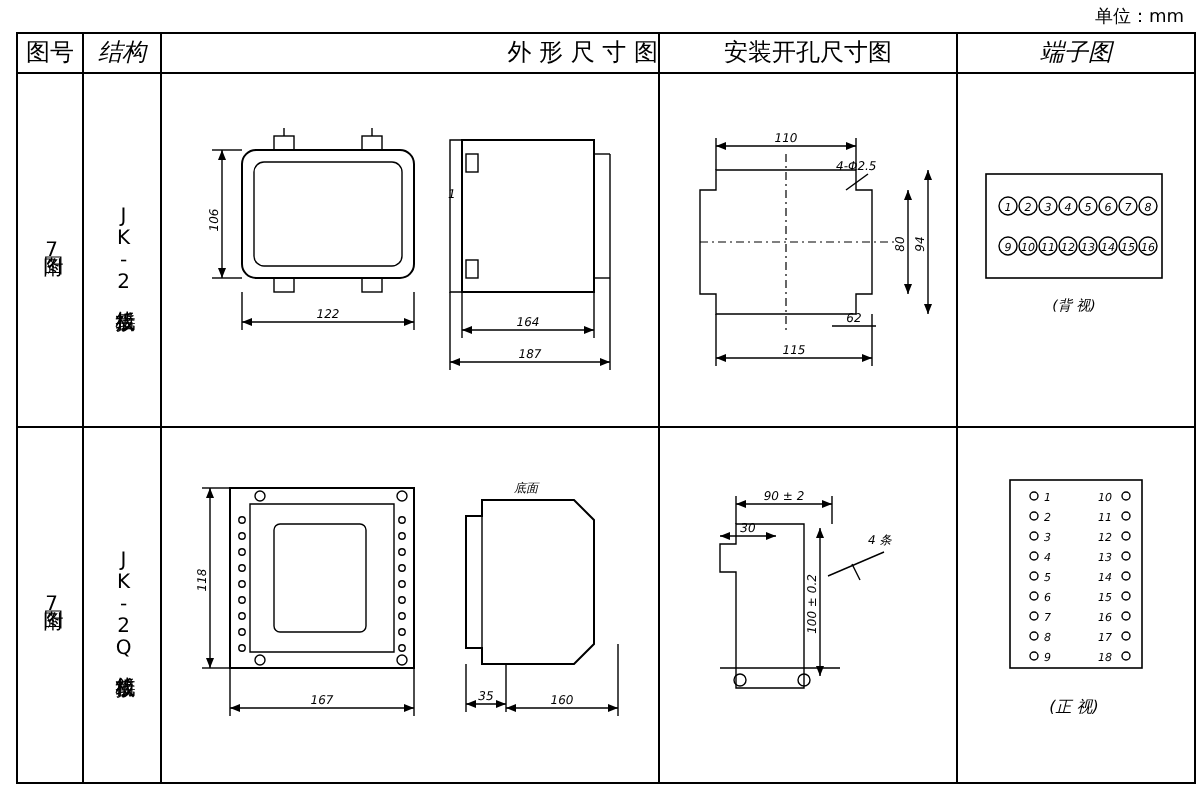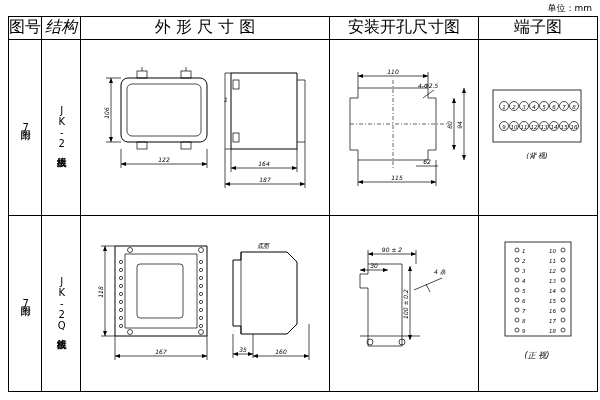--- a/index.html
+++ b/index.html
@@ -1,26 +1,26 @@
 <!DOCTYPE html>
 <html><head>
 <meta charset="utf-8">
 <style>
   html,body{margin:0;padding:0;background:#fff;}
   body{width:600px;height:400px;overflow:hidden;font-family:"DejaVu Sans","Liberation Sans",sans-serif;color:#000;}
   .page{position:relative;width:600px;height:400px;}
   .unit{position:absolute;right:8px;top:2px;font-size:9px;}
   table.main{position:absolute;left:8px;top:16px;width:584px;height:376px;border-collapse:collapse;table-layout:fixed;}
   table.main td,table.main th{border:1px solid #000;padding:0;font-weight:normal;}
-  .hdr{height:18px;font-size:16px;text-align:center;vertical-align:middle;}
+  .hdr{height:18px;font-size:12px;text-align:center;vertical-align:middle;}
   .c1{width:32px;}
   .c2{width:38px;font-style:italic;}
-  .c3{width:248px;}
+  .c3{width:248px;text-align:right;}
   .c4{width:148px;}
-  .c5{width:118px;}
+  .c5{width:118px;font-style:italic;}
   .vcell{font-size:10px;text-align:center;vertical-align:middle;line-height:1.25;}
   .vtxt{display:block;}
   .figcell{position:relative;vertical-align:top;font-style:italic;}
   .row1 td{height:170px;}
   .row2 td{height:170px;}
   svg{display:block;}
   .lbl{font-size:6px;font-family:"DejaVu Sans","Liberation Sans",sans-serif;}
   .lbl7{font-size:7px;}
   .lbl8{font-size:8px;}
   .thin{fill:none;stroke:#000;stroke-width:.7;}

